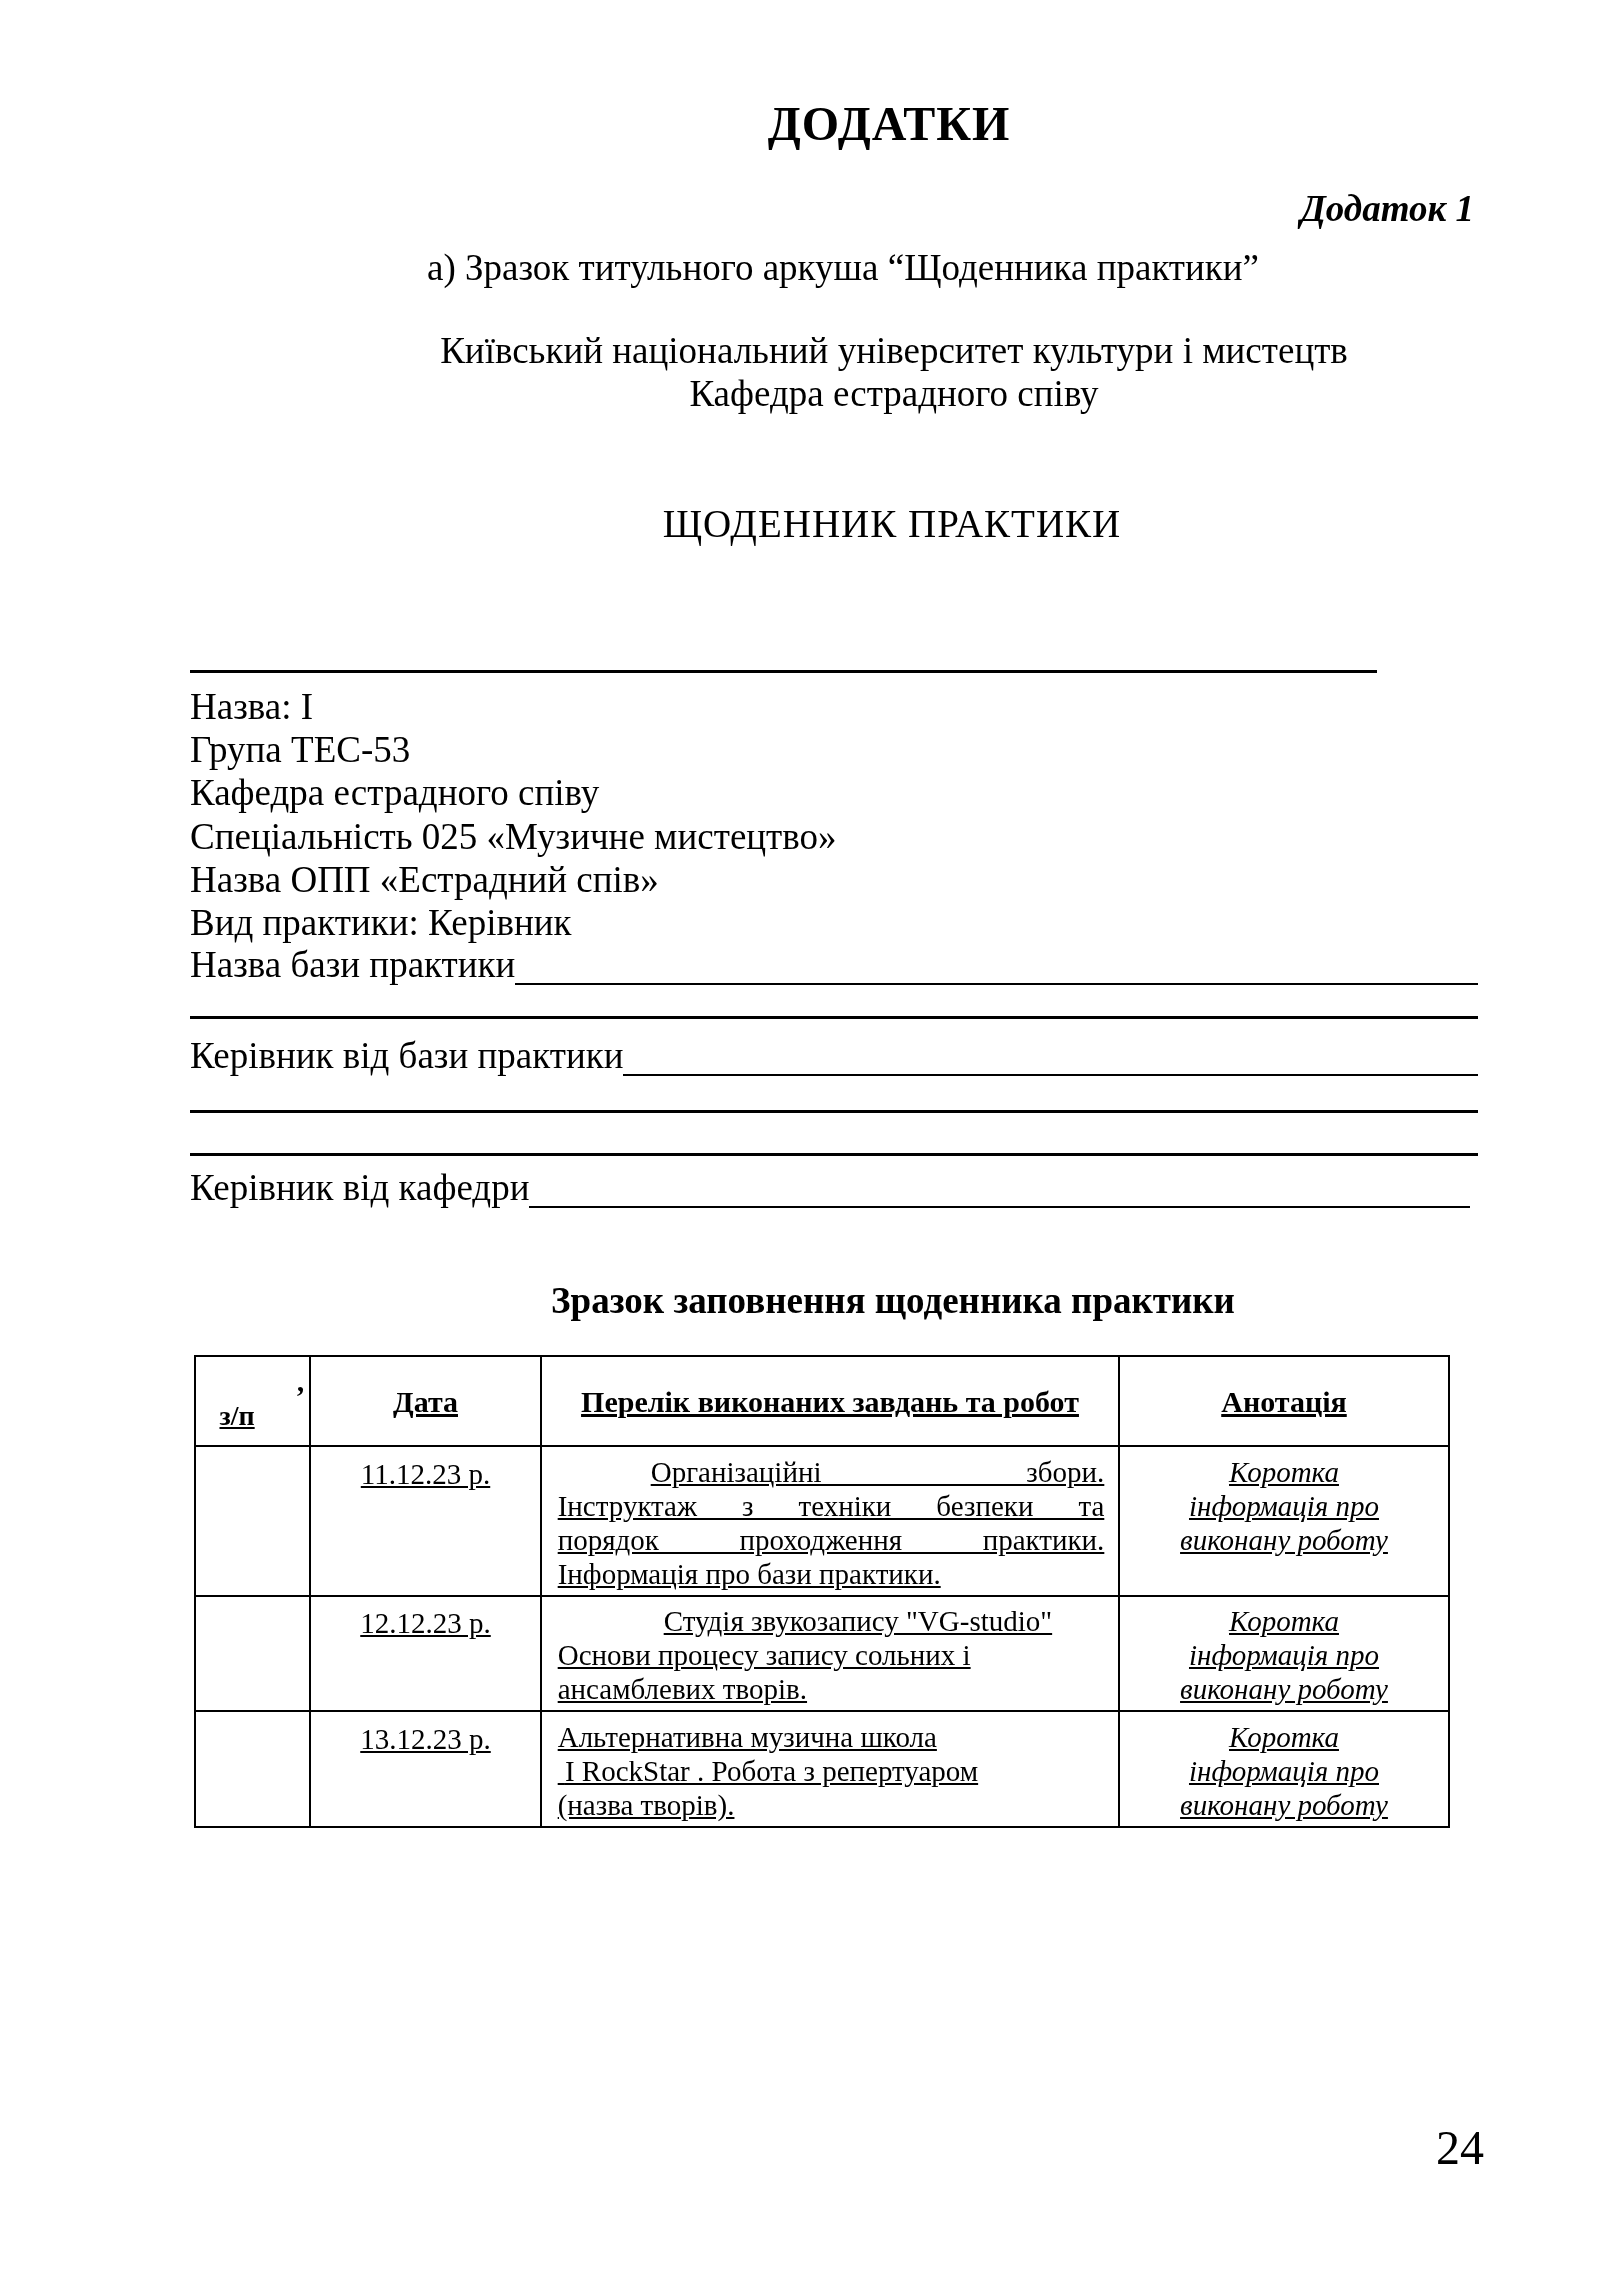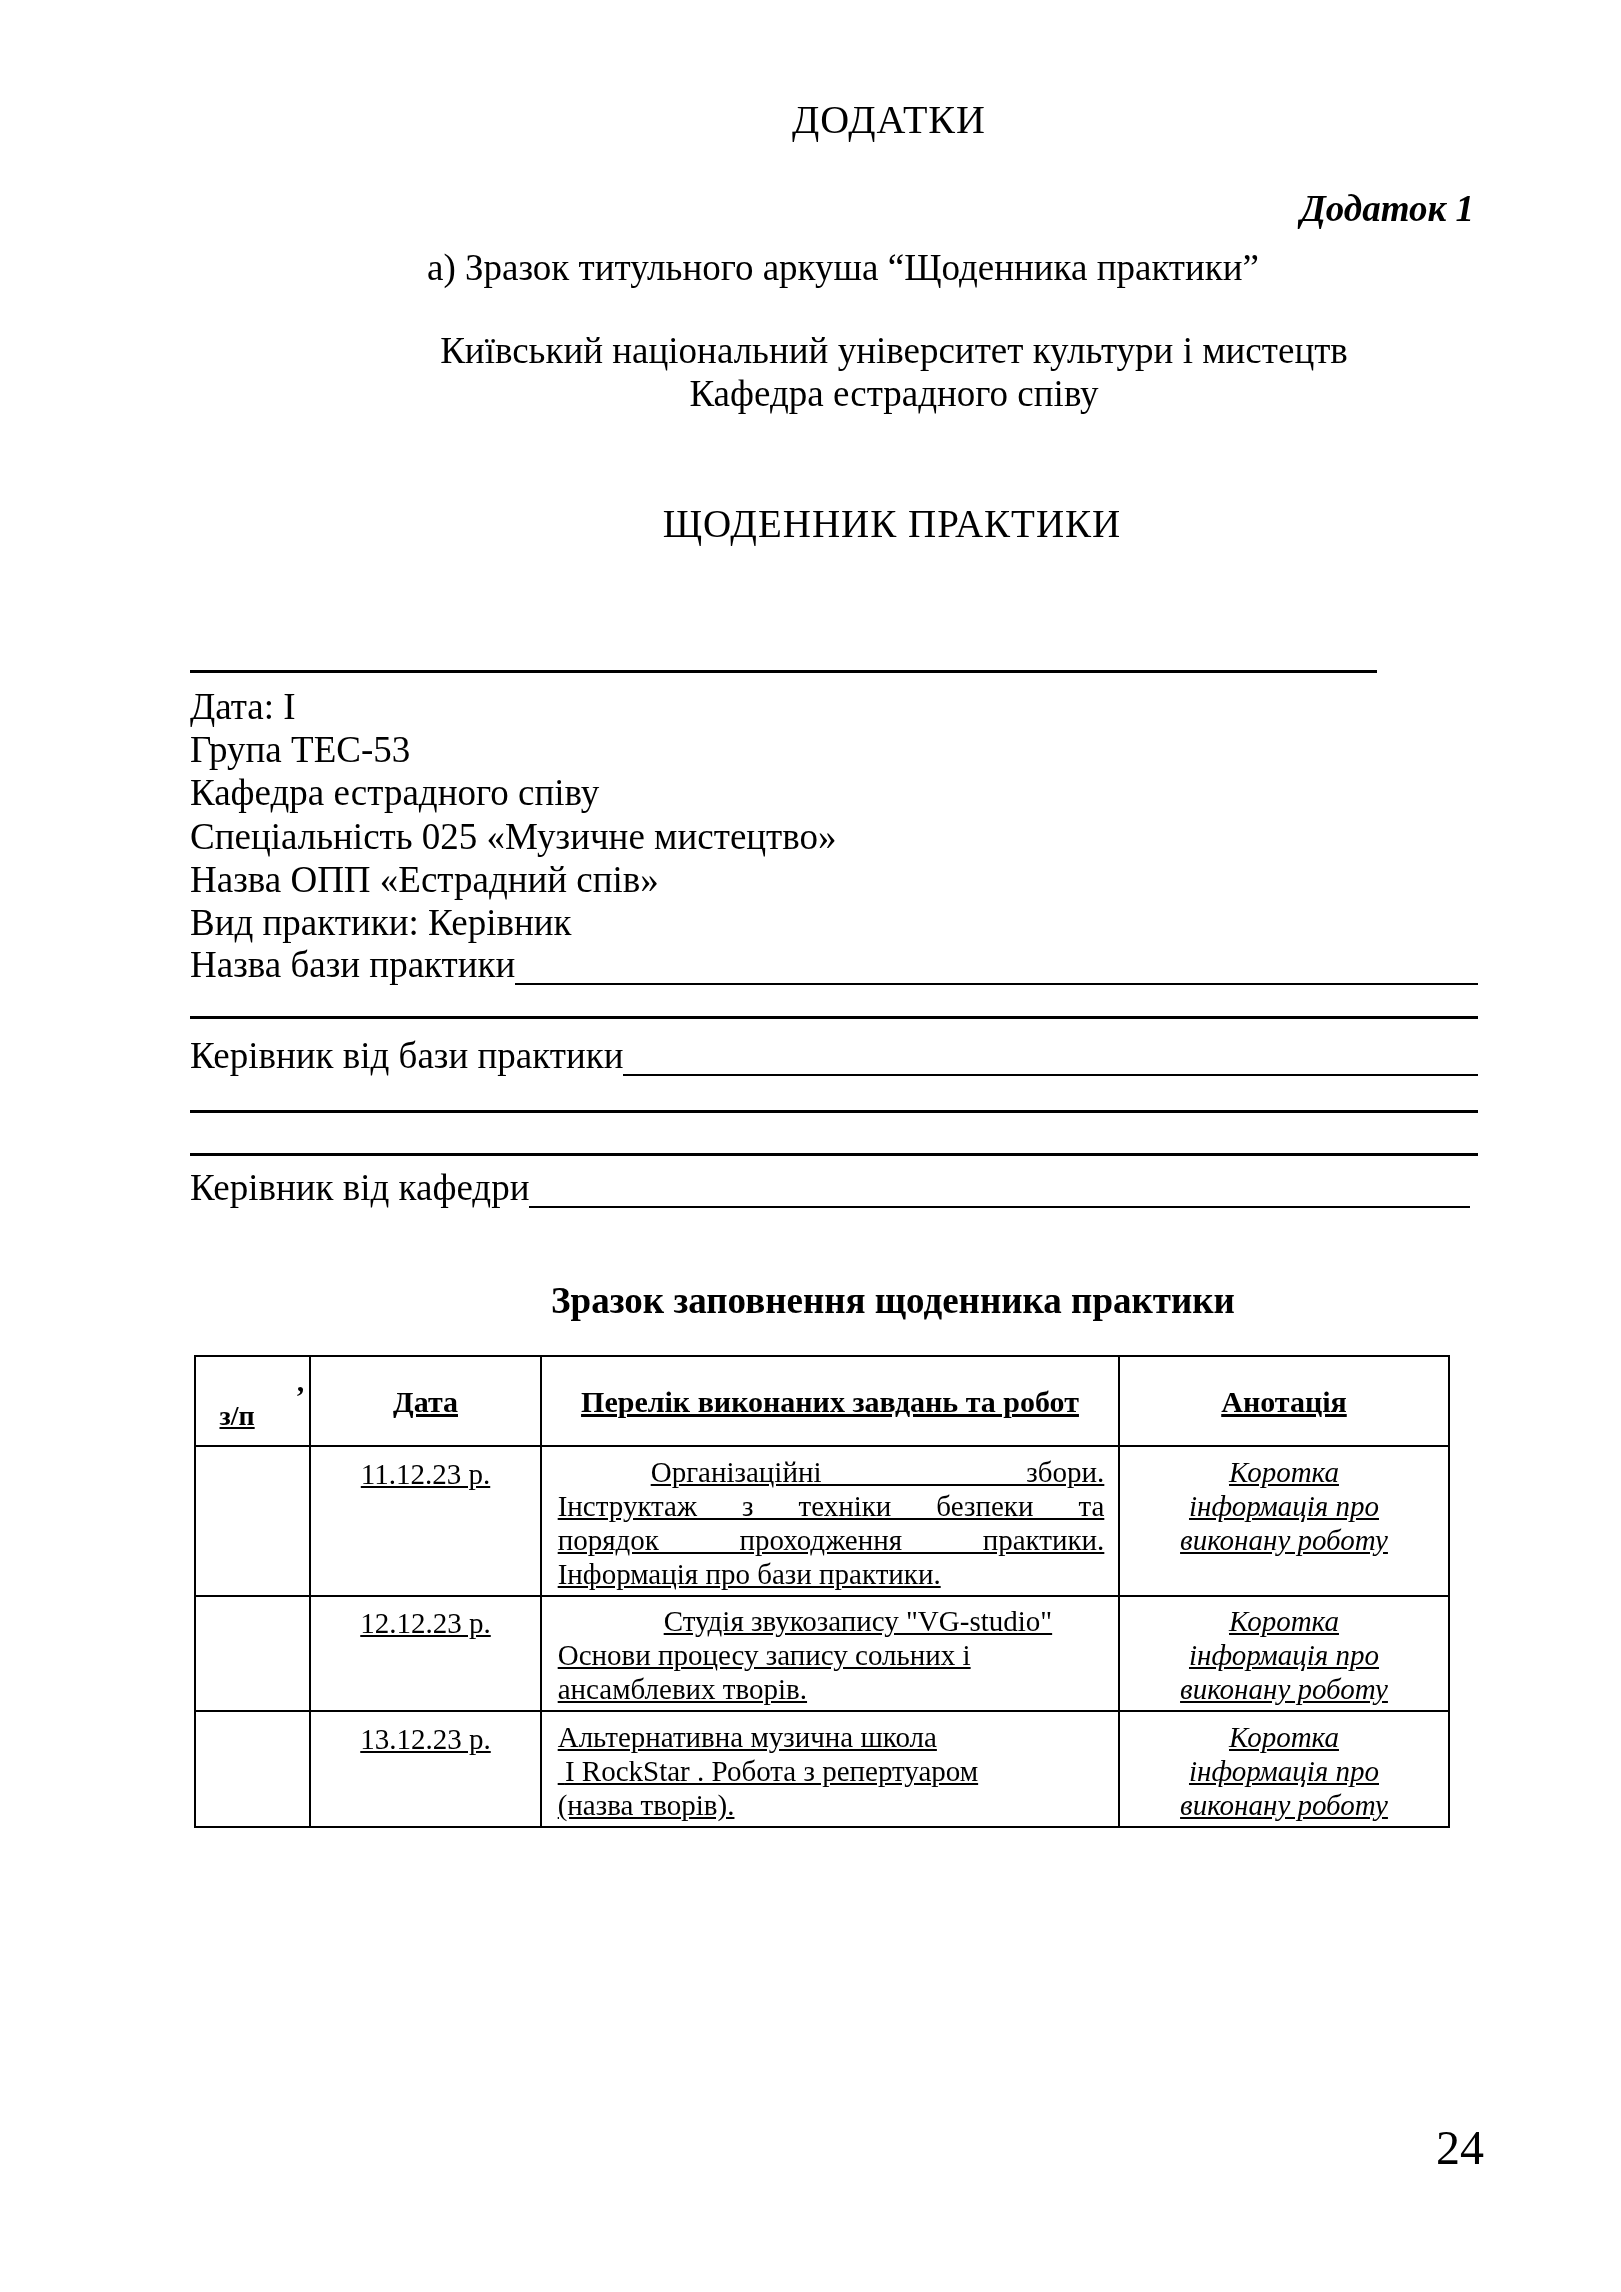--- a/index.html
+++ b/index.html
@@ -13,21 +13,21 @@
     overflow:hidden;
   }
   .abs{position:absolute;}
   .ctr{transform:translateX(-50%);white-space:nowrap;text-align:center;}
   .body-line{font-size:37px;line-height:43px;}
   .ul-row{display:flex;align-items:flex-end;height:41px;}
   .ul-row .lbl{font-size:37px;line-height:41px;white-space:nowrap;}
   .ul-fill{flex:1;border-bottom:2.9px solid #000;height:100%;}
   .hline{height:2.9px;background:#000;}
 
-  .h-dodatky{font-size:40px;font-weight:normal;letter-spacing:1px;}
+  .h-dodatky{font-size:48px;font-weight:bold;letter-spacing:1px;}
   .h-dodatok1{font-size:37px;font-weight:bold;font-style:italic;}
   .h-sub{font-size:37px;}
   .h-diary{font-size:39px;letter-spacing:1px;}
   .h-sample{font-size:37px;font-weight:bold;}
 
   table.diary{
     border-collapse:collapse;
     table-layout:fixed;
     width:1255px;
     background:#fff;
@@ -71,21 +71,21 @@
   <div class="abs ctr h-sub" style="left:843px;top:246px;">а) Зразок титульного аркуша “Щоденника практики”</div>
 
   <div class="abs ctr body-line" style="left:894px;top:329px;">Київський національний університет культури і мистецтв</div>
 
   <div class="abs ctr body-line" style="left:894px;top:372px;">Кафедра естрадного співу</div>
 
   <div class="abs ctr h-diary" style="left:892px;top:501px;">ЩОДЕННИК ПРАКТИКИ</div>
 
   <div class="abs hline" style="left:190px;top:670px;width:1187px;"></div>
 
-  <div class="abs body-line" style="left:190px;top:685px;">Дата: І</div>
+  <div class="abs body-line" style="left:190px;top:685px;">Назва: І</div>
   <div class="abs body-line" style="left:190px;top:728px;">Група ТЕС-53</div>
   <div class="abs body-line" style="left:190px;top:771px;">Кафедра естрадного співу</div>
   <div class="abs body-line" style="left:190px;top:815px;">Спеціальність 025 «Музичне мистецтво»</div>
   <div class="abs body-line" style="left:190px;top:858px;">Назва ОПП «Естрадний спів»</div>
   <div class="abs body-line" style="left:190px;top:901px;">Вид практики: Керівник</div>
 
   <div class="abs ul-row" style="left:190px;top:944px;width:1288px;">
     <span class="lbl">Назва бази практики</span>
     <span class="ul-fill"></span>
   </div>

